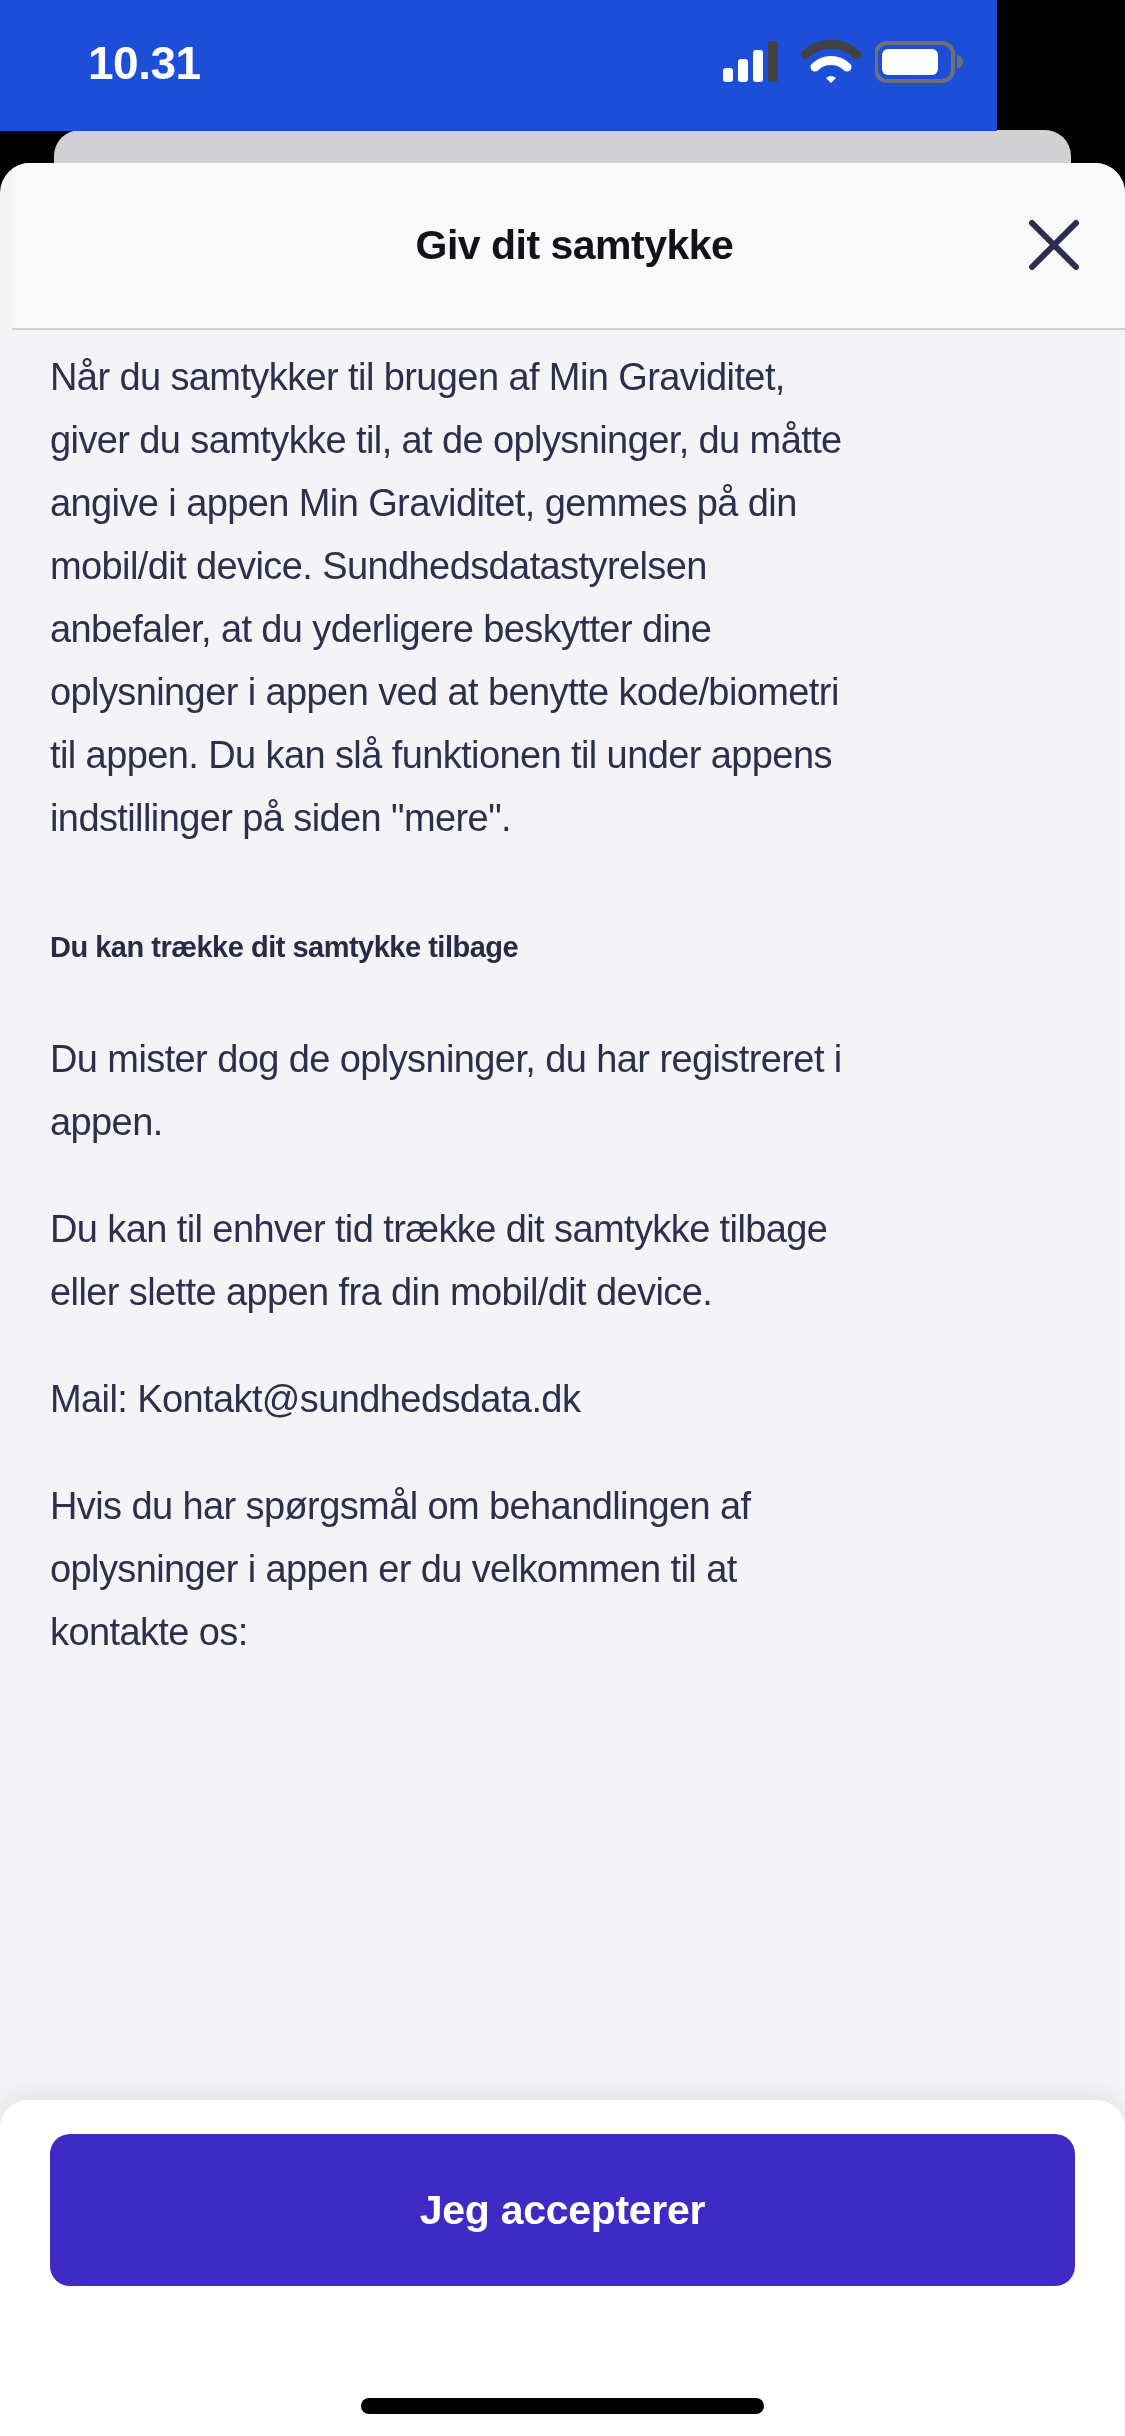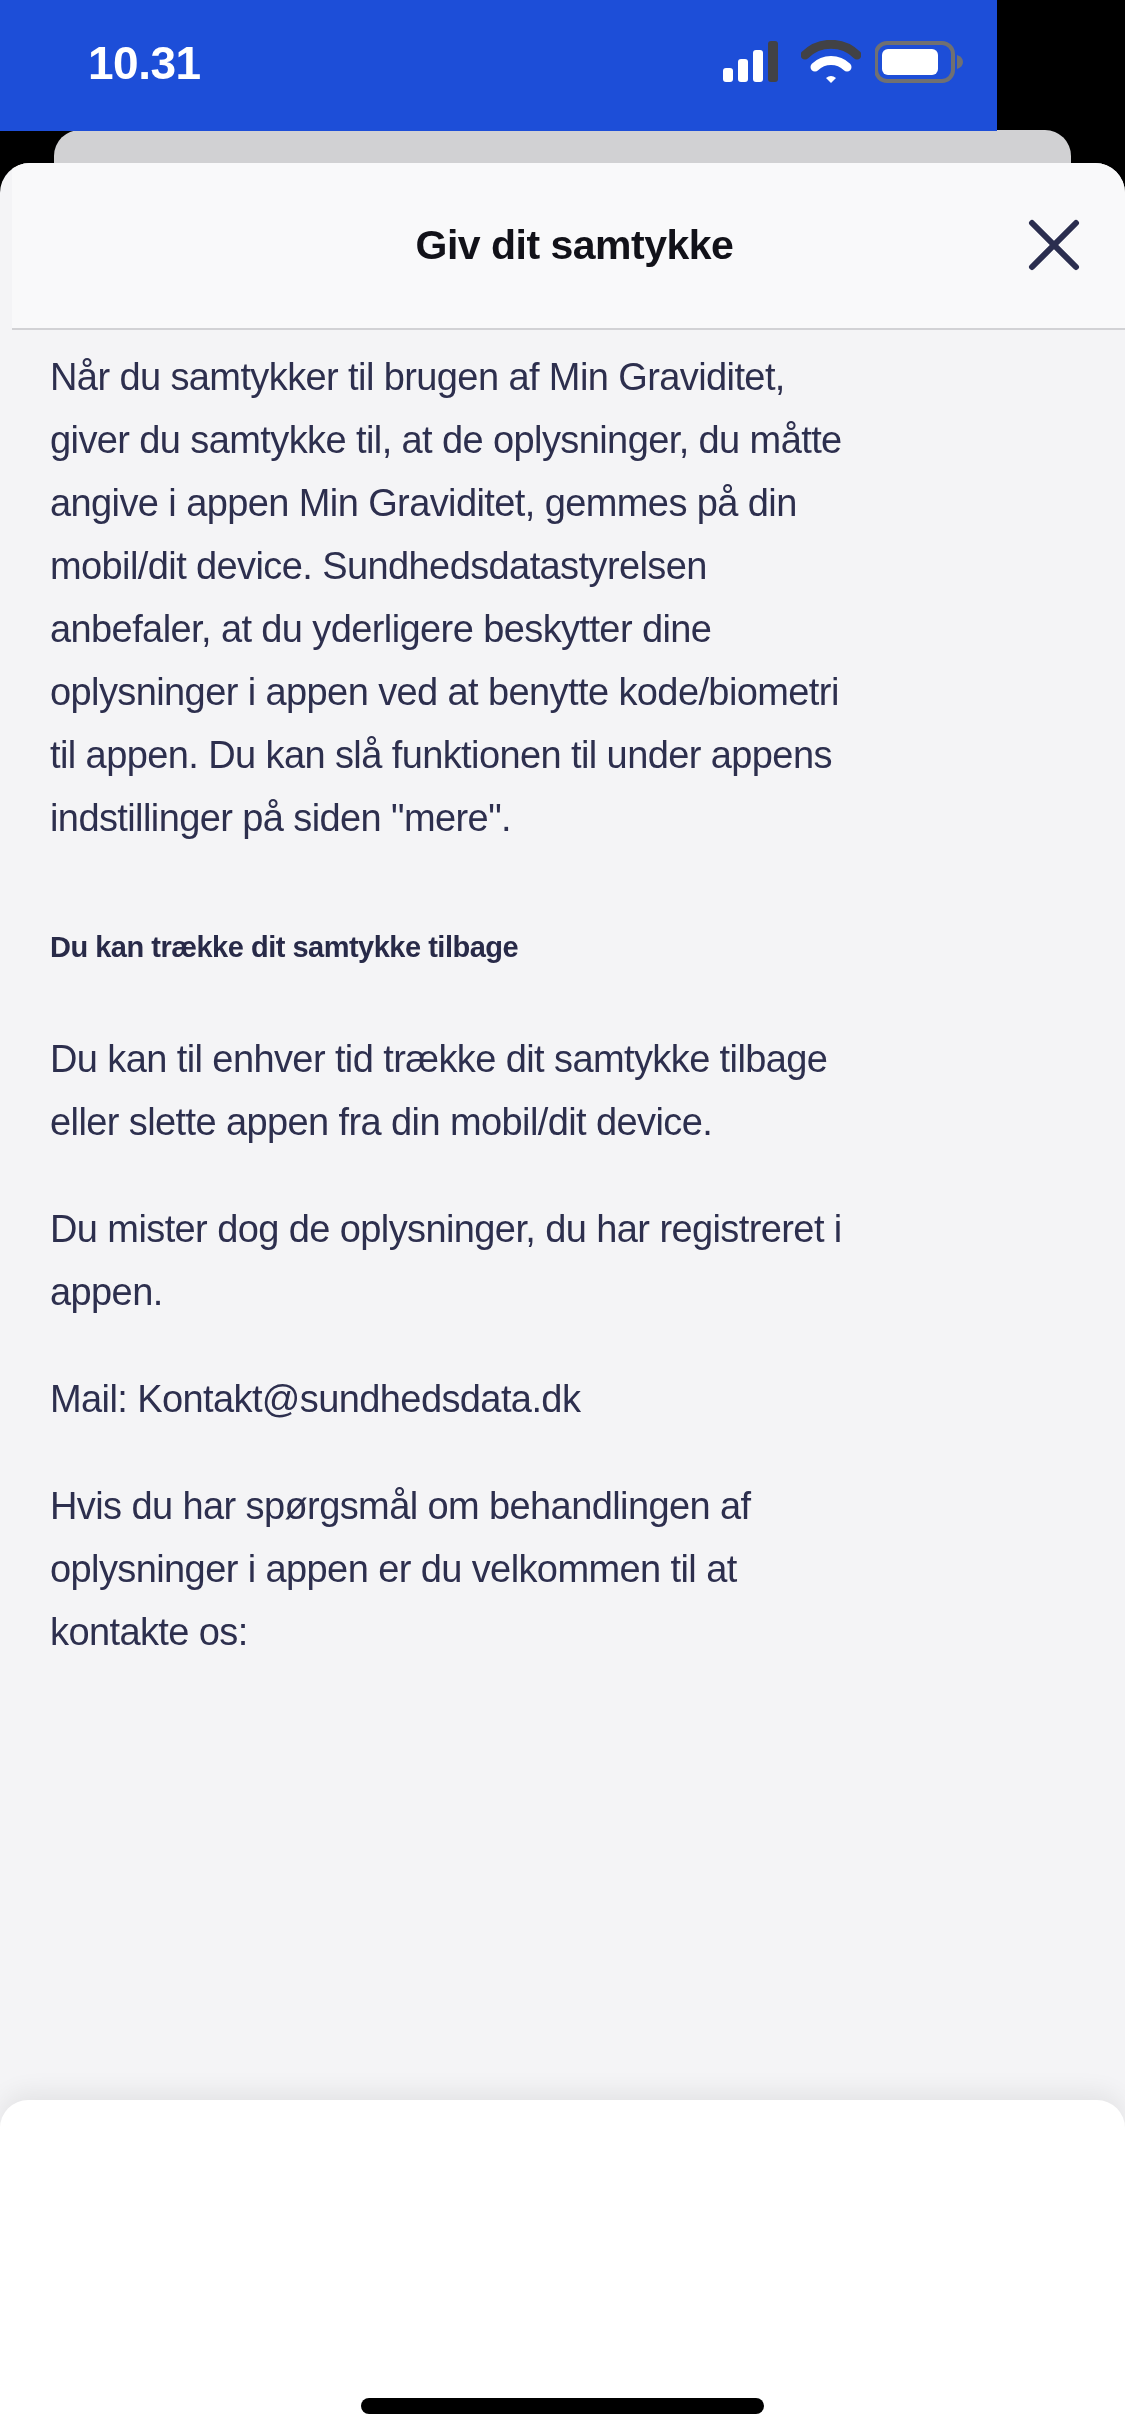--- a/index.html
+++ b/index.html
@@ -130,31 +130,34 @@
 giver du samtykke til, at de oplysninger, du måtte
 angive i appen Min Graviditet, gemmes på din
 mobil/dit device. Sundhedsdatastyrelsen
 anbefaler, at du yderligere beskytter dine
 oplysninger i appen ved at benytte kode/biometri
 til appen. Du kan slå funktionen til under appens
 indstillinger på siden "mere".</p>
 
     <h2 class="section-heading">Du kan trække dit samtykke tilbage</h2>
 
+    <p class="para">Du mister dog de oplysninger, du har registreret i
+appen.</p>
+
     <p class="para">Du kan til enhver tid trække dit samtykke tilbage
 eller slette appen fra din mobil/dit device.</p>
-
-    <p class="para">Du mister dog de oplysninger, du har registreret i
-appen.</p>
 
 
     <p class="para">Mail: Kontakt@sundhedsdata.dk</p>
 
     <p class="para">Hvis du har spørgsmål om behandlingen af
 oplysninger i appen er du velkommen til at
 kontakte os:</p>
 
   </div>
 </div>
 
 <div class="footer">
+  <button class="accept-button">
+    <span class="accept-label">Jeg accepterer</span>
+  </button>
   <div class="home-indicator"></div>
 </div>
 
 </body></html>

